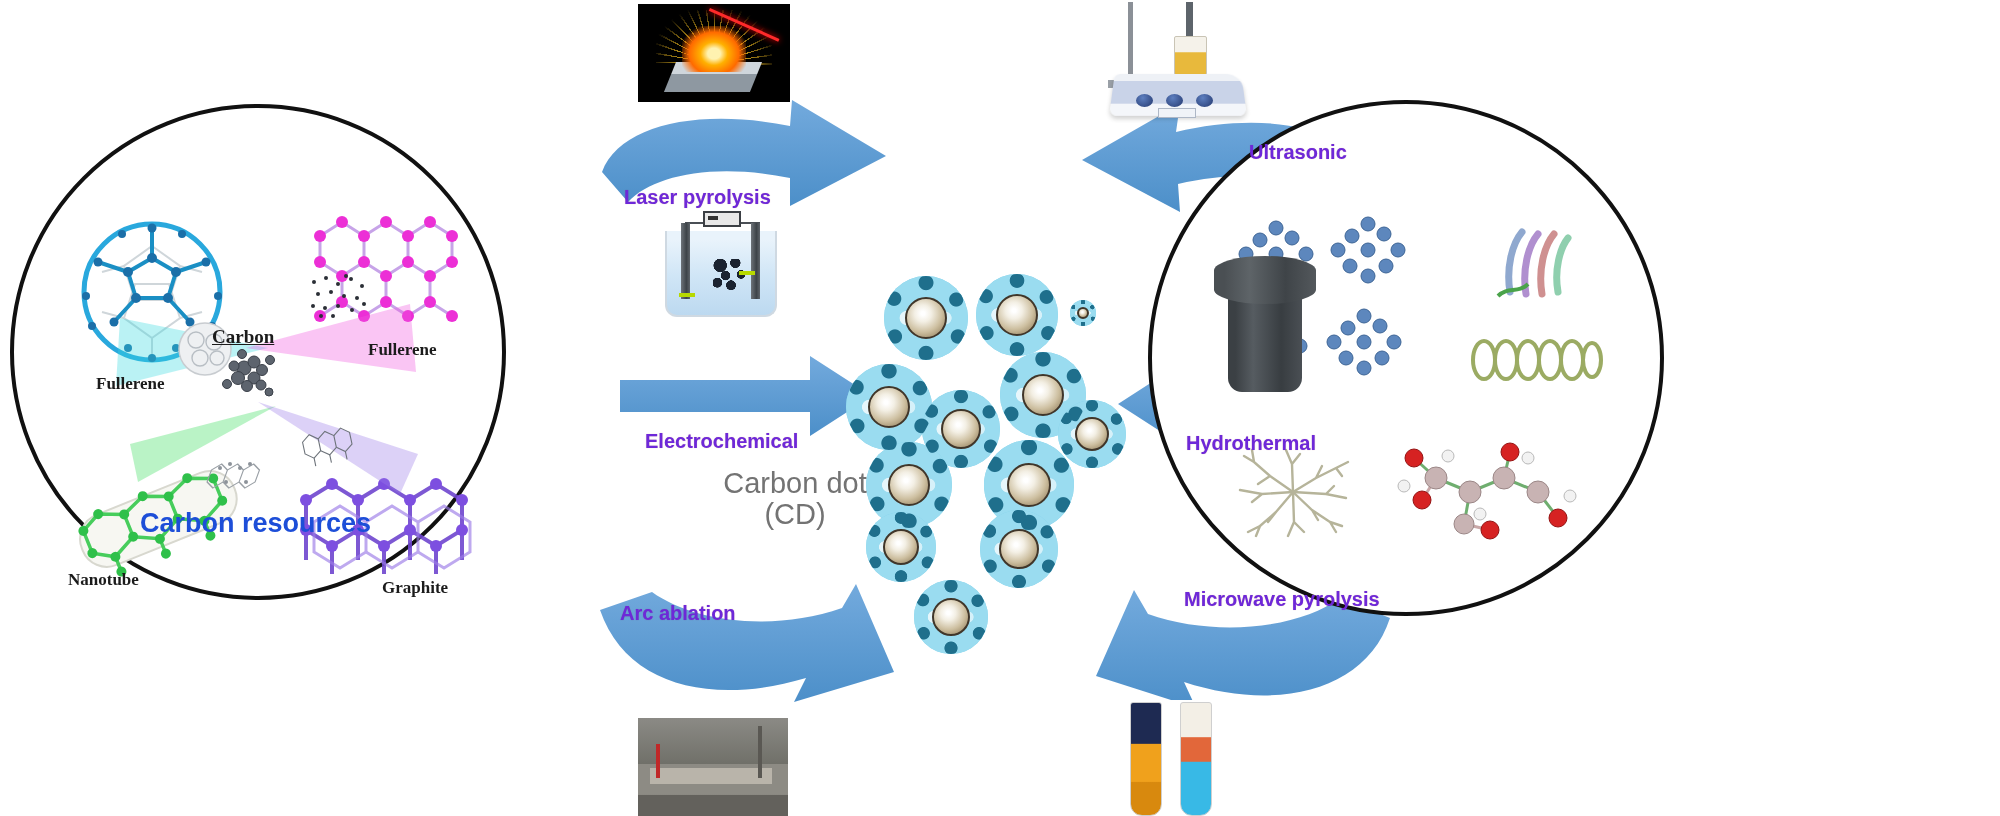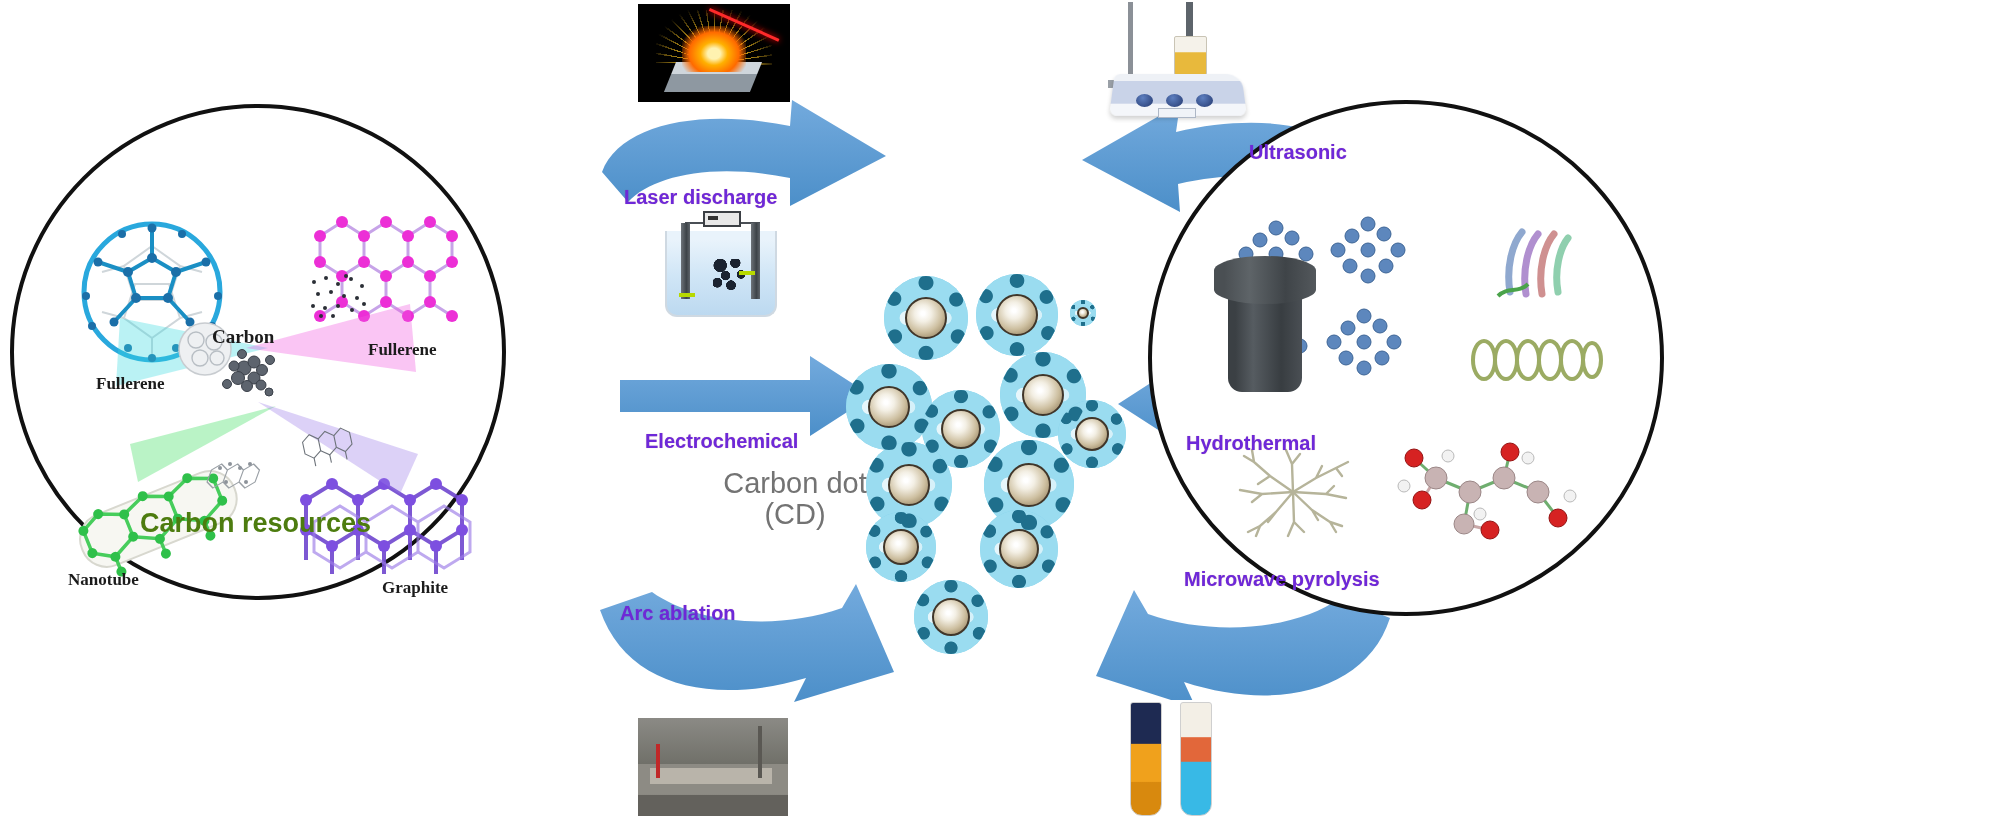--- a/index.html
+++ b/index.html
@@ -18,21 +18,21 @@
   #title-right{left:1452px;top:14px;}
 
   
   .big-circle{position:absolute;border:4px solid #111;border-radius:50%;
               background:#fff;box-sizing:border-box;}
   #circle-left{left:10px;top:104px;width:496px;height:496px;}
   #circle-right{left:1150px;top:98px;width:514px;height:514px;}
   #circle-right{left:1148px;top:100px;width:516px;height:516px;}
 
   .circle-caption{position:absolute;font-weight:bold;font-size:27px;
-                  color:#4d7c0f;white-space:nowrap;}
+                  color:#1d4ed8;white-space:nowrap;}
   #caption-left{left:140px;top:508px;}
   #caption-right{left:1253px;top:495px;}
 
   
   .allotrope-label{position:absolute;font-family:"Liberation Serif",serif;
      font-weight:bold;font-size:17px;color:#1b1b1b;white-space:nowrap;}
 
   
   .process-label{position:absolute;font-weight:bold;font-size:20px;
      color:#6d28d9;white-space:nowrap;
@@ -437,21 +437,21 @@
       <circle cx="56" cy="22" r="4.5"></circle>
         <circle cx="28" cy="16" r="4.5"></circle>
         <circle cx="55" cy="54" r="4"></circle>
     </g>
   </svg>
 
   <div class="allotrope-label" style="left:96px;top:374px;">Fullerene</div>
   <div class="allotrope-label" style="left:368px;top:340px;">Fullerene</div>
   <div class="allotrope-label" style="left:68px;top:570px;">Nanotube</div>
   <div class="allotrope-label" style="left:382px;top:578px;">Graphite</div>
-  <div class="allotrope-label" style="left:212px;top:326px;font-size:19px;">Carbon</div>
+  <div class="allotrope-label" style="left:212px;top:326px;font-size:19px;text-decoration:underline;">Carbon</div>
 
   <div class="circle-caption" id="caption-left">Carbon resources</div>
 
   <div class="big-circle" id="circle-right"></div>
 
   <svg class="art" id="art-dendrimers" viewBox="0 0 230 180">
     <g fill="#5d87bd" stroke="#3d6596" stroke-width="1">
       <g>
         <circle cx="40" cy="40" r="7"></circle>
           <circle cx="24" cy="26" r="7"></circle>
@@ -609,26 +609,26 @@
       <div class="bench"></div>
       <div class="rodr"></div>
       <div class="pole"></div>
   </div>
 
   <div class="photo" id="photo-vials">
     <div class="vL"></div>
       <div class="vR"></div>
   </div>
 
-  <div class="process-label" style="left:624px;top:186px;">Laser discharge</div>
+  <div class="process-label" style="left:624px;top:186px;">Laser pyrolysis</div>
   <div class="process-label" style="left:645px;top:430px;">Electrochemical</div>
   <div class="process-label" style="left:620px;top:602px;">Arc ablation</div>
   <div class="process-label" style="left:1249px;top:141px;">Ultrasonic</div>
   <div class="process-label" style="left:1186px;top:432px;">Hydrothermal</div>
-  <div class="process-label" style="left:1184px;top:568px;">Microwave pyrolysis</div>
+  <div class="process-label" style="left:1184px;top:588px;">Microwave pyrolysis</div>
 
   <div class="cdot" style="left:884px;top:276px;width:84px;height:84px;">
     <div class="shellmark" style="inset:0"></div>
     <div class="core" style="left:21px;top:21px;width:42px;height:42px;"></div>
   </div>
   <div class="cdot" style="left:976px;top:274px;width:82px;height:82px;">
     <div class="shellmark" style="inset:0"></div>
     <div class="core" style="left:20px;top:20px;width:42px;height:42px;"></div>
   </div>
   <div class="cdot" style="left:846px;top:364px;width:86px;height:86px;">

